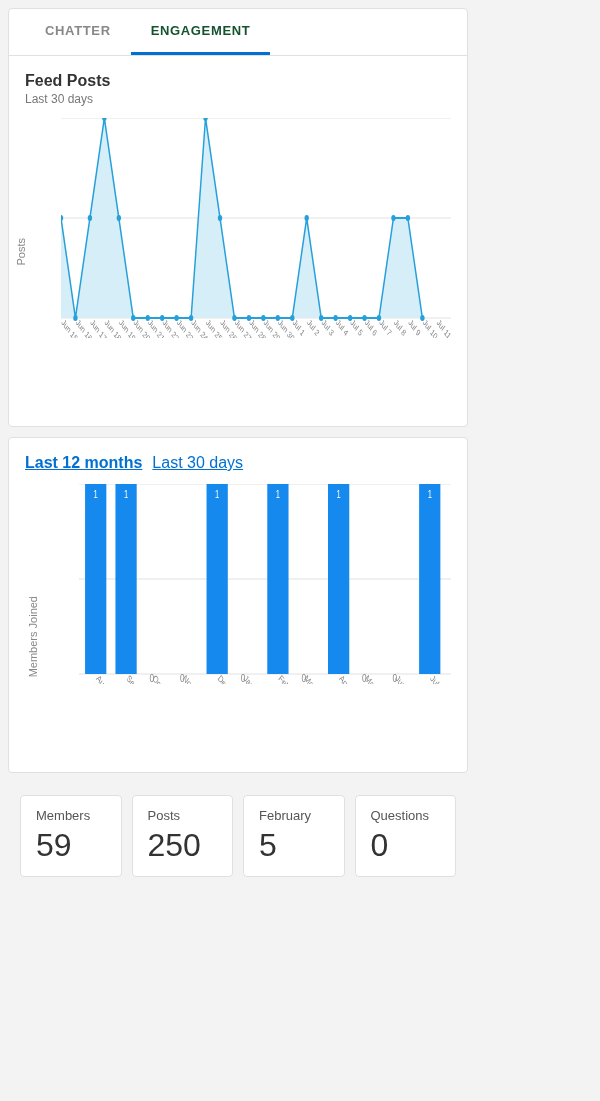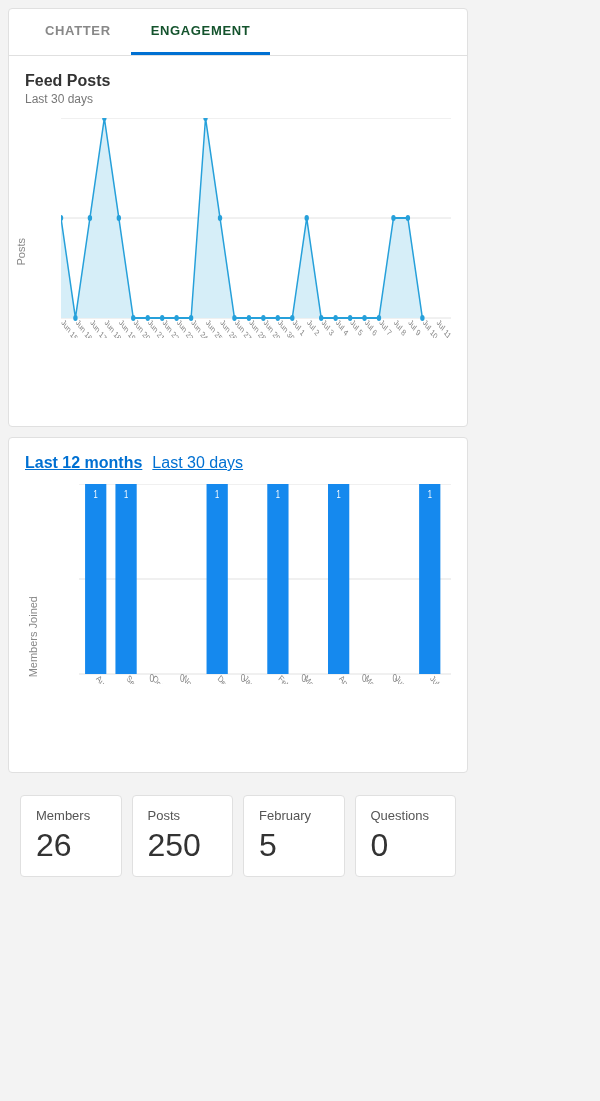--- a/index.html
+++ b/index.html
@@ -331,21 +331,21 @@
             <text transform="translate(462,0) rotate(45)" x="0" y="0" text-anchor="start">July</text>
           </g>
         </svg>
       </div>
     </div>
   </div>
 
   <div class="stats-row">
     <div class="stat-card">
       <div class="stat-label">Members</div>
-      <div class="stat-value">26</div>
+      <div class="stat-value">59</div>
     </div>
     <div class="stat-card">
       <div class="stat-label">Posts</div>
       <div class="stat-value">250</div>
     </div>
     <div class="stat-card">
       <div class="stat-label">February</div>
       <div class="stat-value">5</div>
     </div>
     <div class="stat-card">

